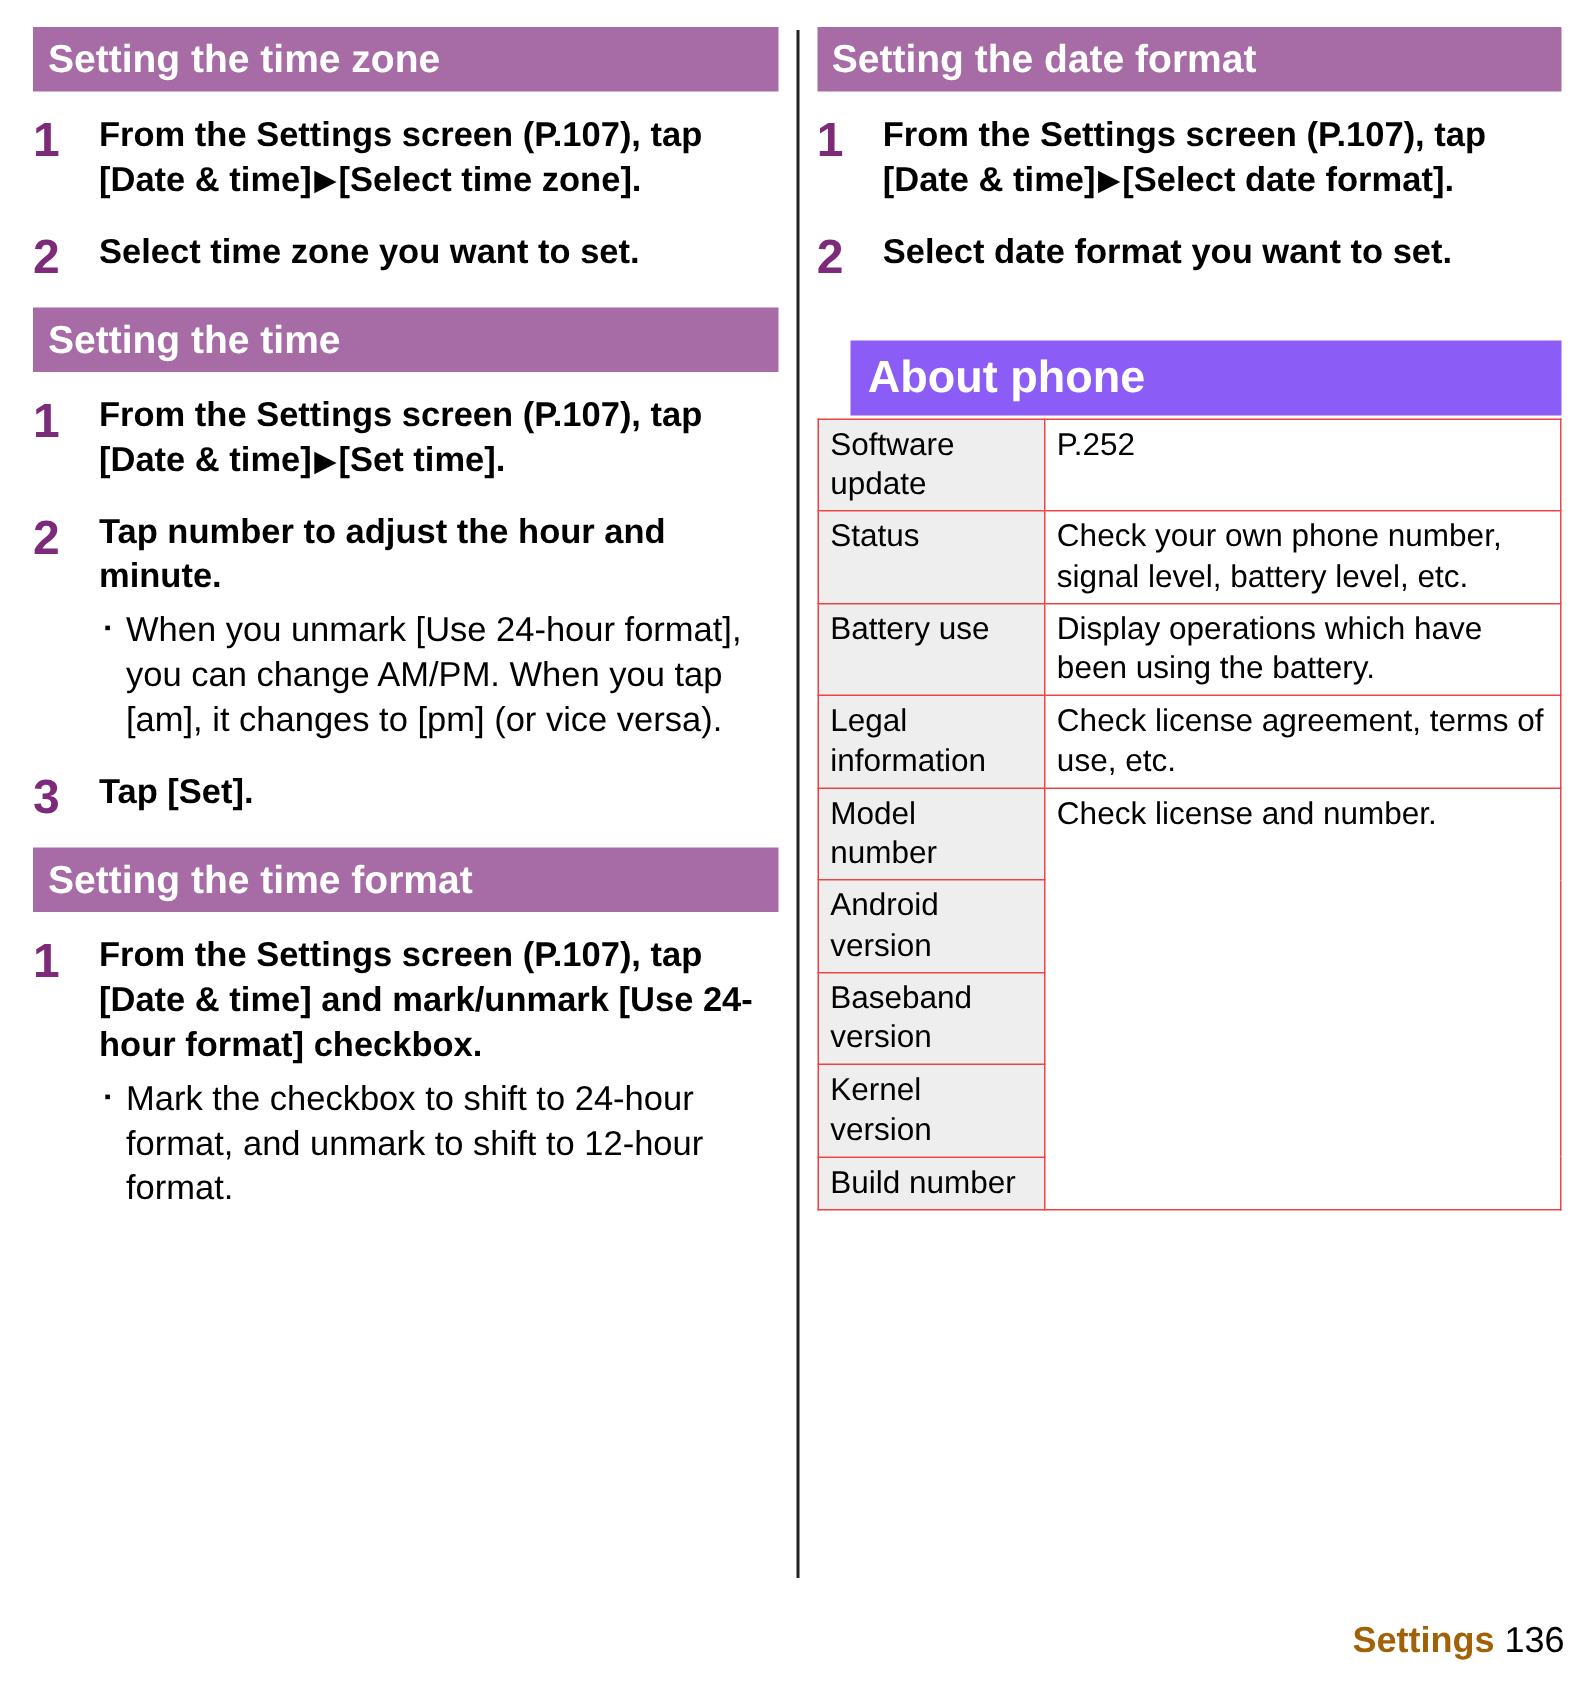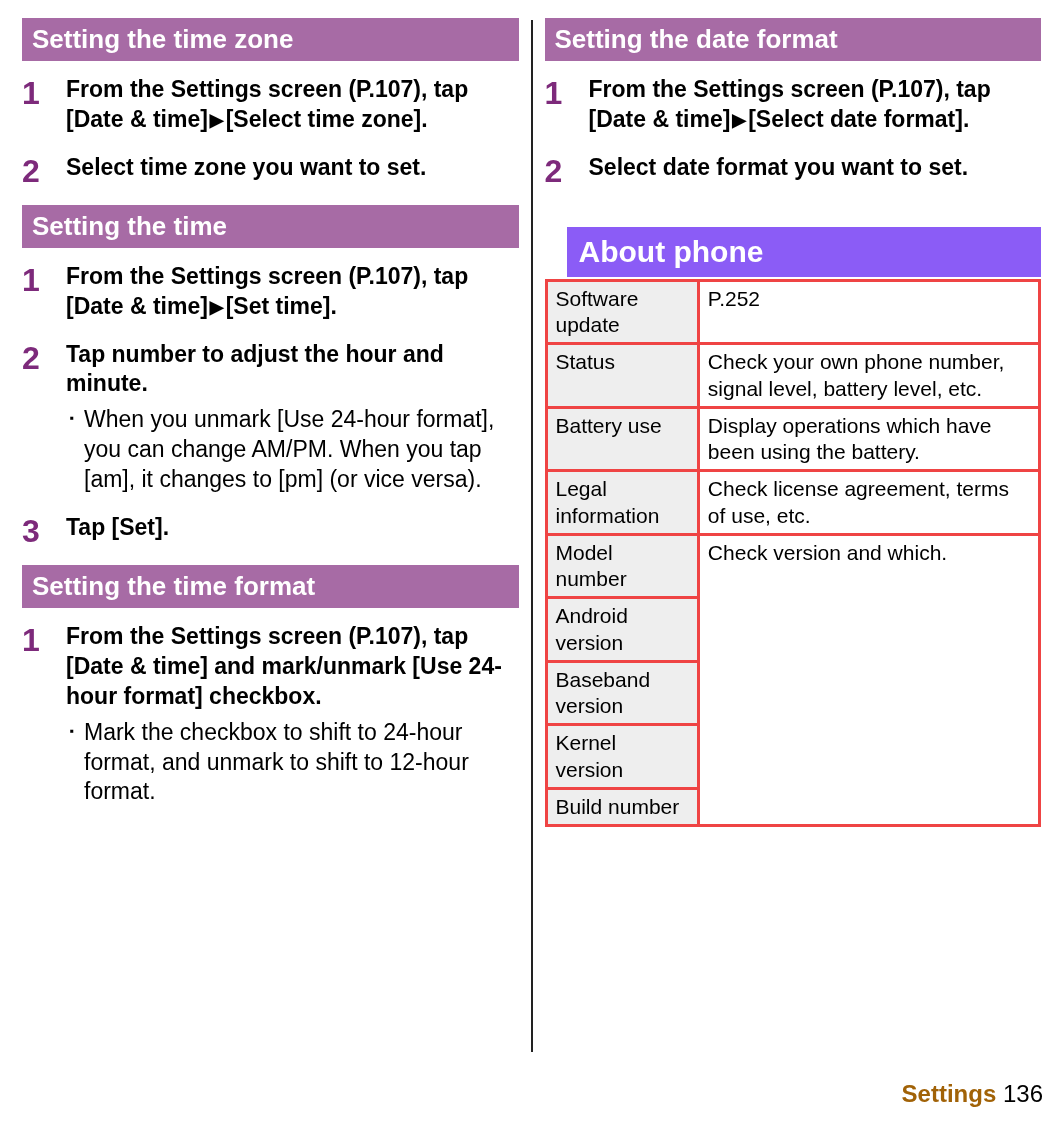--- a/index.html
+++ b/index.html
@@ -85,21 +85,21 @@
     font-size: 18px;
     vertical-align: middle;
     padding: 0 2px;
   }
   table.info {
     border-collapse: collapse;
     width: 100%;
     font-size: 21px;
   }
   table.info td {
-    border: 3px solid #ef4444;
+    border: 1px solid #ef4444;
     padding: 4px 8px;
     vertical-align: top;
     line-height: 1.25;
   }
   table.info td.shade {
     background: #eee;
   }
   .footer {
     position: absolute;
     bottom: 18px;
@@ -222,21 +222,21 @@
       <tr>
         <td class="shade">Battery use</td>
         <td>Display operations which have been using the battery.</td>
       </tr>
       <tr>
         <td class="shade">Legal information</td>
         <td>Check license agreement, terms of use, etc.</td>
       </tr>
       <tr>
         <td class="shade">Model number</td>
-        <td rowspan="5">Check version and which.</td>
+        <td rowspan="5">Check license and number.</td>
       </tr>
       <tr>
         <td class="shade">Android version</td>
       </tr>
       <tr>
         <td class="shade">Baseband version</td>
       </tr>
       <tr>
         <td class="shade">Kernel version</td>
       </tr>

